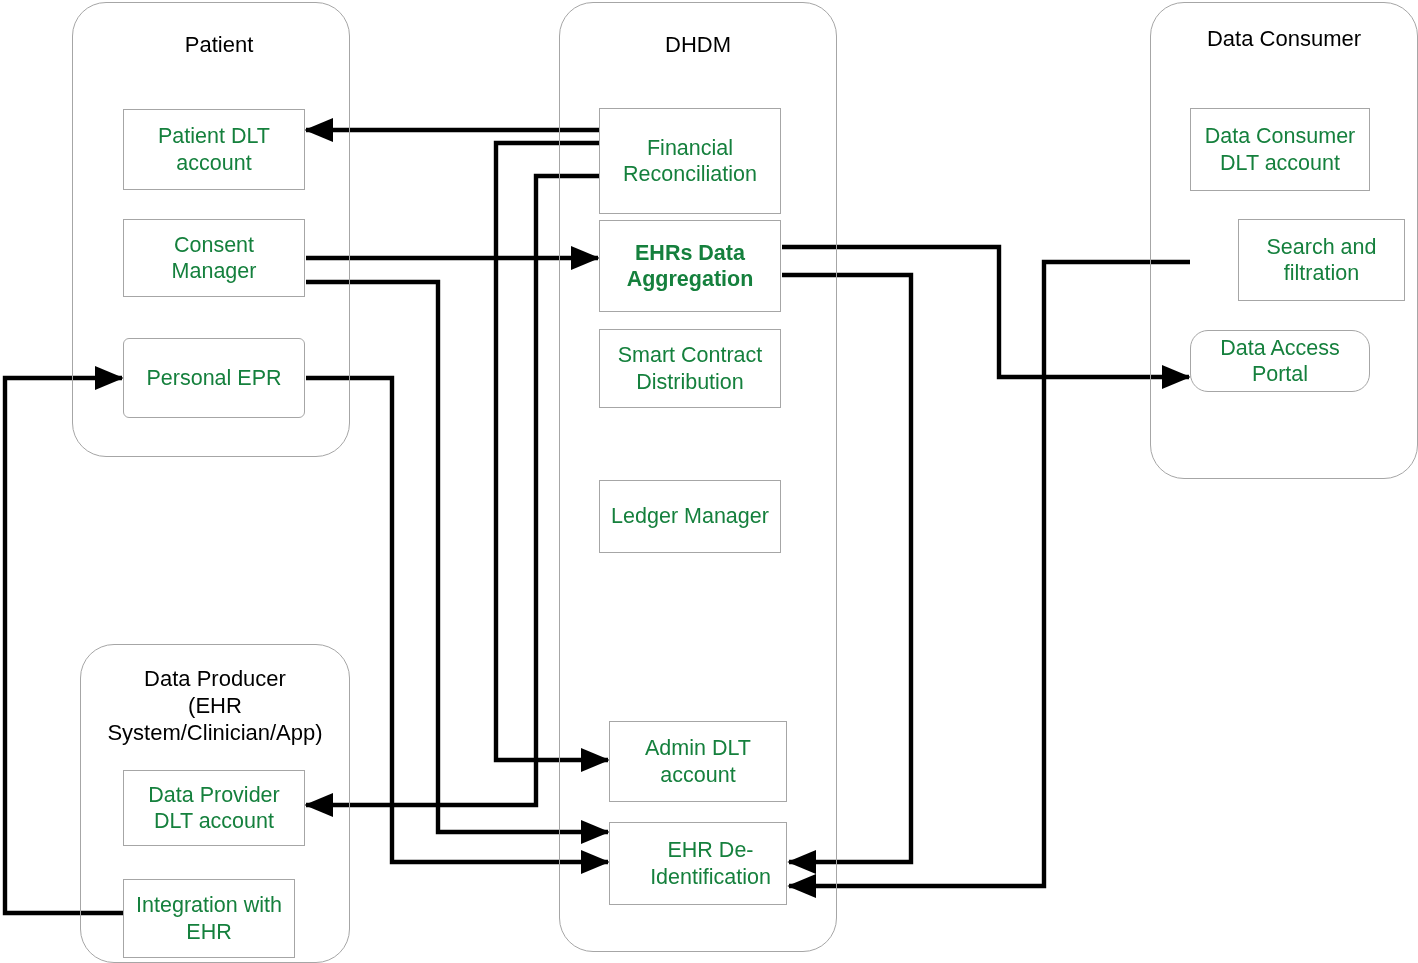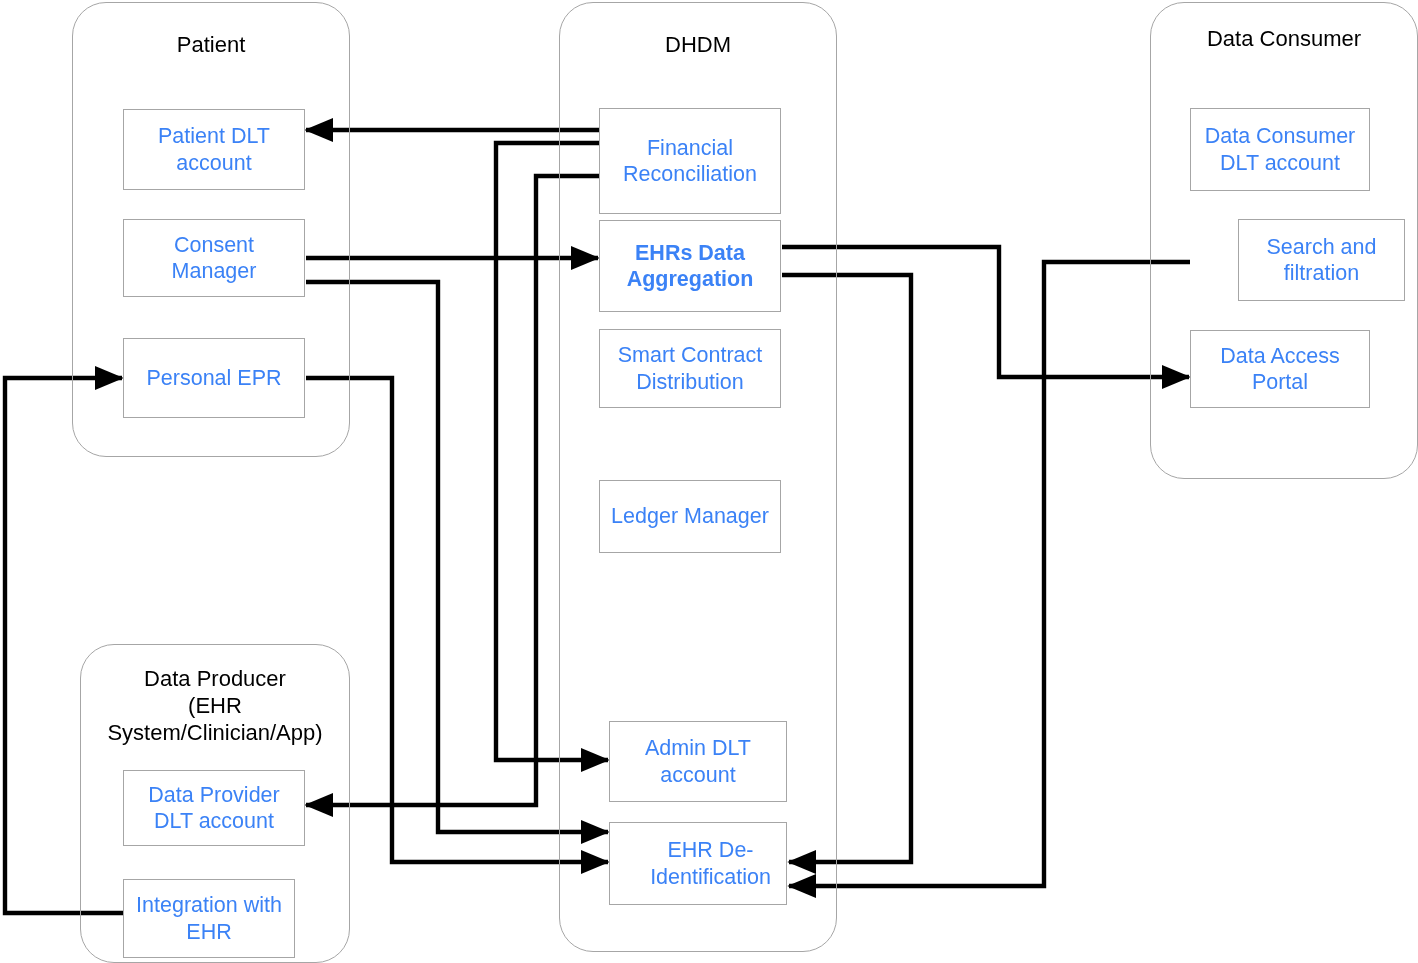--- a/index.html
+++ b/index.html
@@ -41,21 +41,21 @@
   .node {
     position: absolute;
     border: 1.6px solid #a6a6a6;
     background: #ffffff;
     box-sizing: border-box;
     display: flex;
     align-items: center;
     justify-content: center;
     text-align: center;
     font-size: 21.5px;
-    color: #3b82f6;
+    color: #15803d;
     line-height: 1.22;
     white-space: pre-line;
     z-index: 3;
   }
 </style>
 </head>
 <body>
 
 <div id="canvas">
 
@@ -74,46 +74,46 @@
         <polyline points="306,378 392,378 392,862 608,862" fill="none" stroke="#000000" stroke-width="4.4" marker-end="url(#arrowhead)"></polyline>
         <polyline points="123,913 5,913 5,378 122,378" fill="none" stroke="#000000" stroke-width="4.4" marker-end="url(#arrowhead)"></polyline>
         <polyline points="782,247 999,247 999,377 1189,377" fill="none" stroke="#000000" stroke-width="4.4" marker-end="url(#arrowhead)"></polyline>
         <polyline points="782,275 911,275 911,862 789,862" fill="none" stroke="#000000" stroke-width="4.4" marker-end="url(#arrowhead)"></polyline>
         <polyline points="1190,262 1044,262 1044,886 789,886" fill="none" stroke="#000000" stroke-width="4.4" marker-end="url(#arrowhead)"></polyline>
       </g>
   </svg>
 
   <div id="containers-root">
       <div class="container-box" style="left: 72px; top: 2px; width: 278px; height: 455px; border-color: rgb(166, 166, 166);"></div>
-      <div class="container-title" style="left: 72px; top: 32px; width: 278px;">Patient</div>
+      <div class="container-title" style="left: 80px; top: 32px; width: 278px;">Patient</div>
       <div class="node" style="left: 123px; top: 109px; width: 182px; height: 81px; border-color: rgb(166, 166, 166);">Patient DLT
 account</div>
       <div class="node" style="left: 123px; top: 219px; width: 182px; height: 78px; border-color: rgb(166, 166, 166);">Consent
 Manager</div>
-      <div class="node" style="left: 123px; top: 338px; width: 182px; height: 80px; border-color: rgb(166, 166, 166);">Personal EPR</div>
+      <div class="node" style="left: 123px; top: 338px; width: 182px; height: 80px; border-color: rgb(166, 166, 166); border-radius: 6px;">Personal EPR</div>
       <div class="container-box" style="left: 559px; top: 2px; width: 278px; height: 950px; border-color: rgb(166, 166, 166);"></div>
       <div class="container-title" style="left: 559px; top: 32px; width: 278px;">DHDM</div>
       <div class="node" style="left: 599px; top: 108px; width: 182px; height: 106px; border-color: rgb(166, 166, 166);">Financial
 Reconciliation</div>
       <div class="node" style="left: 599px; top: 220px; width: 182px; height: 92px; border-color: rgb(166, 166, 166); font-weight: bold;">EHRs Data
 Aggregation</div>
       <div class="node" style="left: 599px; top: 329px; width: 182px; height: 79px; border-color: rgb(166, 166, 166);">Smart Contract
 Distribution</div>
       <div class="node" style="left: 599px; top: 440px; width: 182px; height: 73px; border-color: rgb(166, 166, 166); margin-top: 40px;">Ledger Manager</div>
       <div class="node" style="left: 609px; top: 721px; width: 178px; height: 81px; border-color: rgb(166, 166, 166);">Admin DLT
 account</div>
       <div class="node" style="left: 609px; top: 822px; width: 178px; height: 83px; border-color: rgb(166, 166, 166); padding-left: 25px;">EHR De-
 Identification</div>
       <div class="container-box" style="left: 1150px; top: 2px; width: 268px; height: 477px; border-color: rgb(166, 166, 166);"></div>
       <div class="container-title" style="left: 1150px; top: 26px; width: 268px;">Data Consumer</div>
       <div class="node" style="left: 1190px; top: 108px; width: 180px; height: 83px; border-color: rgb(166, 166, 166);">Data Consumer
 DLT account</div>
       <div class="node" style="left: 1190px; top: 219px; width: 167px; height: 82px; border-color: rgb(166, 166, 166); margin-left: 48px;">Search and
 filtration</div>
-      <div class="node" style="left: 1190px; top: 330px; width: 180px; height: 78px; border-color: rgb(166, 166, 166);">Data Access
+      <div class="node" style="left: 1190px; top: 330px; width: 180px; height: 62px; border-color: rgb(166, 166, 166); border-radius: 18px;">Data Access
 Portal</div>
       <div class="container-box" style="left: 80px; top: 644px; width: 270px; height: 319px; border-color: rgb(166, 166, 166);"></div>
       <div class="container-title" style="left: 80px; top: 666px; width: 270px;">Data Producer
 (EHR
 System/Clinician/App)</div>
       <div class="node" style="left: 123px; top: 770px; width: 182px; height: 76px; border-color: rgb(166, 166, 166);">Data Provider
 DLT account</div>
       <div class="node" style="left: 123px; top: 879px; width: 172px; height: 79px; border-color: rgb(166, 166, 166);">Integration with
 EHR</div>
     </div>

